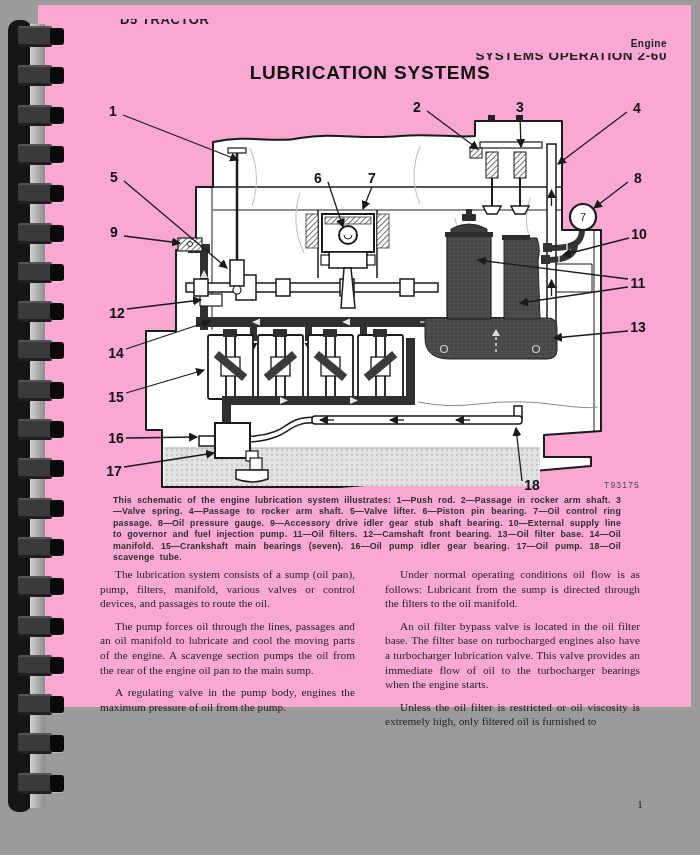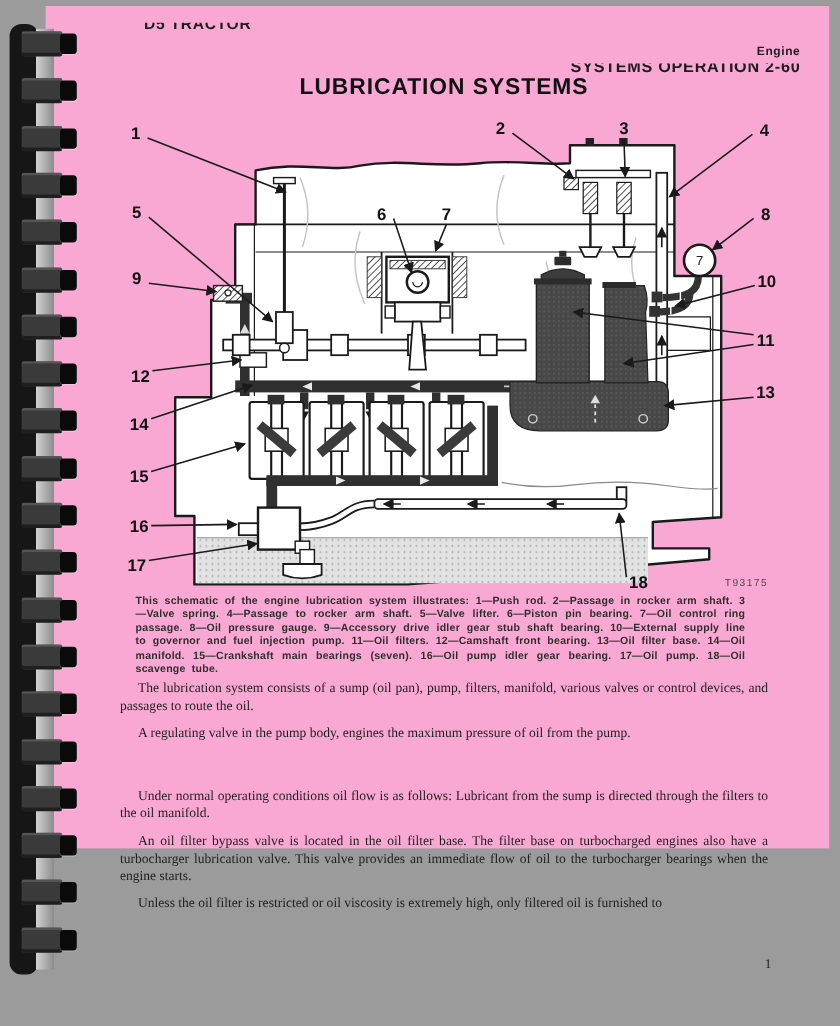--- a/index.html
+++ b/index.html
@@ -36,21 +36,21 @@
   .diagram{position:absolute;left:62px;top:93px;}
   svg text{font-family:"Liberation Sans",sans-serif;}
   .co-num{font-size:14px;font-weight:bold;fill:#111;}
   .fig-code{font-size:8.5px;letter-spacing:1.2px;fill:#4a4a4a;}
   .gauge-dial{font-size:11px;fill:#222;}
   
   .caption{position:absolute;left:75px;top:490px;width:508px;
     font-weight:bold;font-size:8.8px;line-height:11.4px;color:#2e2e2e;
     text-align:justify;letter-spacing:.2px;word-spacing:2.5px;}
   
-  .columns{position:absolute;left:62px;top:562px;width:540px;display:flex;gap:30px;flex-direction:column;}
+  .columns{position:absolute;left:62px;top:562px;width:540px;display:flex;gap:30px;}
   .col{flex:1;font-family:"Liberation Serif",serif;font-size:11.3px;line-height:14.6px;
     color:#1f1f1f;text-align:justify;}
   .col p{margin:0 0 8px 0;text-indent:15px;}
   
   .pageno{position:absolute;left:592px;top:793px;width:20px;text-align:center;
     font-family:"Liberation Serif",serif;font-size:11px;color:#222;}
 </style>
 </head>
 <body>
 
@@ -313,20 +313,21 @@
       </g>
 
     <text class="fig-code" x="522" y="390" text-anchor="middle">T93175</text>
   </svg>
 
   <div class="caption">This schematic of the engine lubrication system illustrates: 1—Push rod. 2—Passage in rocker arm shaft. 3—Valve spring. 4—Passage to rocker arm shaft. 5—Valve lifter. 6—Piston pin bearing. 7—Oil control ring passage. 8—Oil pressure gauge. 9—Accessory drive idler gear stub shaft bearing. 10—External supply line to governor and fuel injection pump. 11—Oil filters. 12—Camshaft front bearing. 13—Oil filter base. 14—Oil manifold. 15—Crankshaft main bearings (seven). 16—Oil pump idler gear bearing. 17—Oil pump. 18—Oil scavenge tube.</div>
 
   <div class="columns">
     <div class="col">
       <p>The lubrication system consists of a sump (oil pan), pump, filters, manifold, various valves or control devices, and passages to route the oil.</p>
+      <p>The pump forces oil through the lines, passages and an oil manifold to lubricate and cool the moving parts of the engine. A scavenge section pumps the oil from the rear of the engine oil pan to the main sump.</p>
       <p>A regulating valve in the pump body, engines the maximum pressure of oil from the pump.</p>
     </div>
     <div class="col">
       <p>Under normal operating conditions oil flow is as follows: Lubricant from the sump is directed through the filters to the oil manifold.</p>
       <p>An oil filter bypass valve is located in the oil filter base. The filter base on turbocharged engines also have a turbocharger lubrication valve. This valve provides an immediate flow of oil to the turbocharger bearings when the engine starts.</p>
       <p>Unless the oil filter is restricted or oil viscosity is extremely high, only filtered oil is furnished to</p>
     </div>
   </div>
 
   <div class="pageno">1</div>

